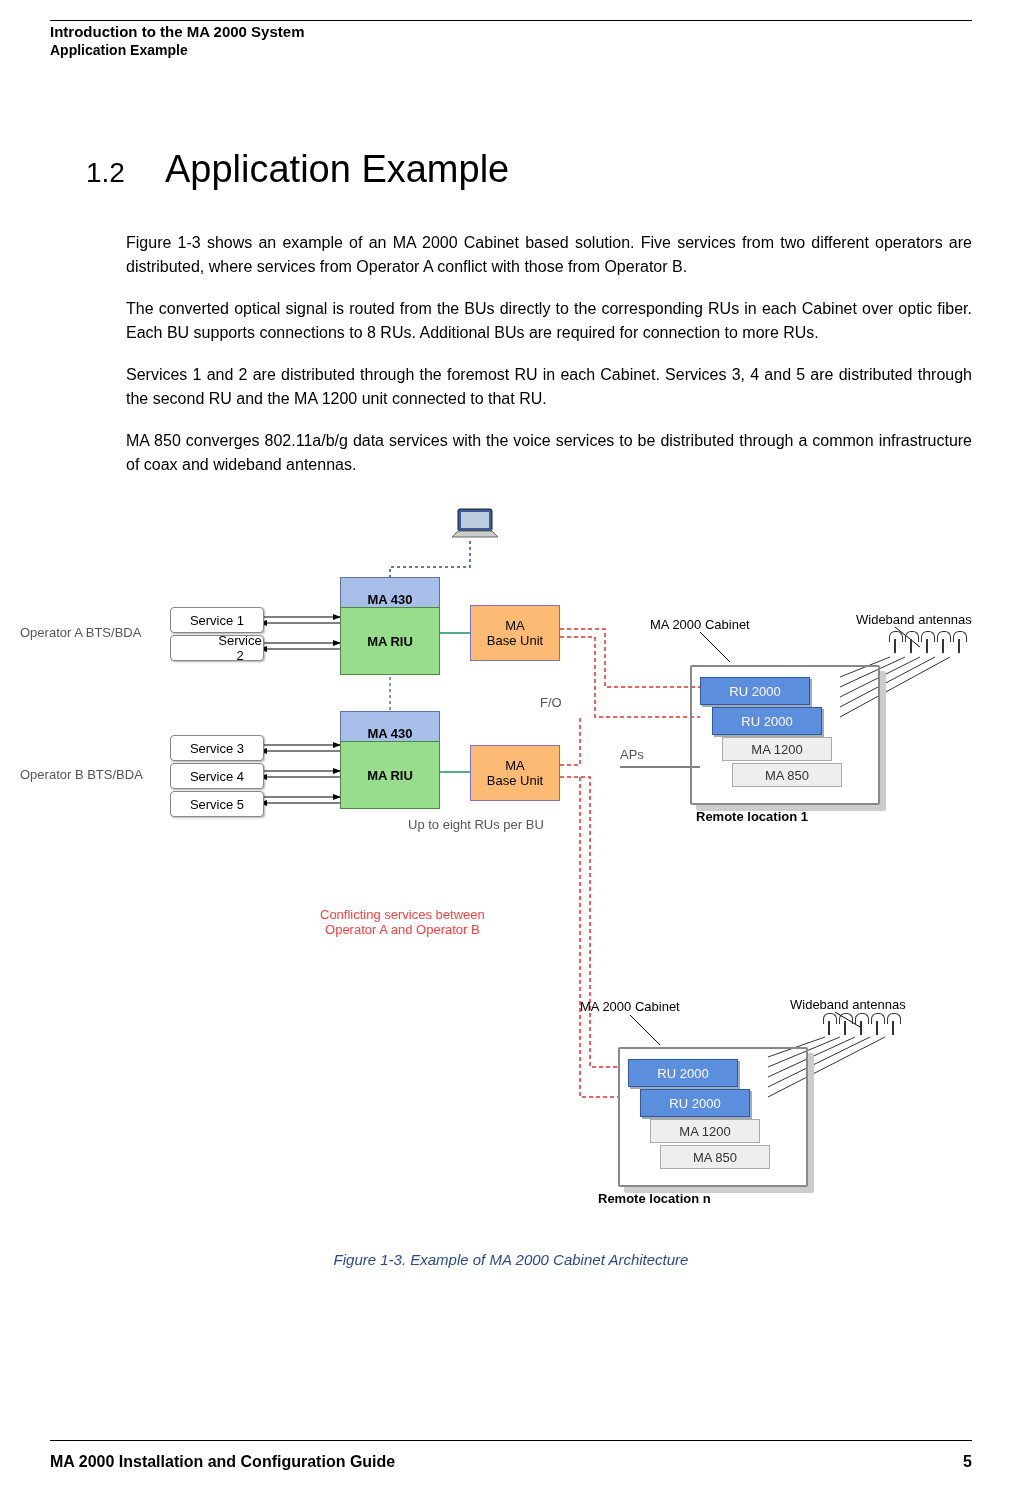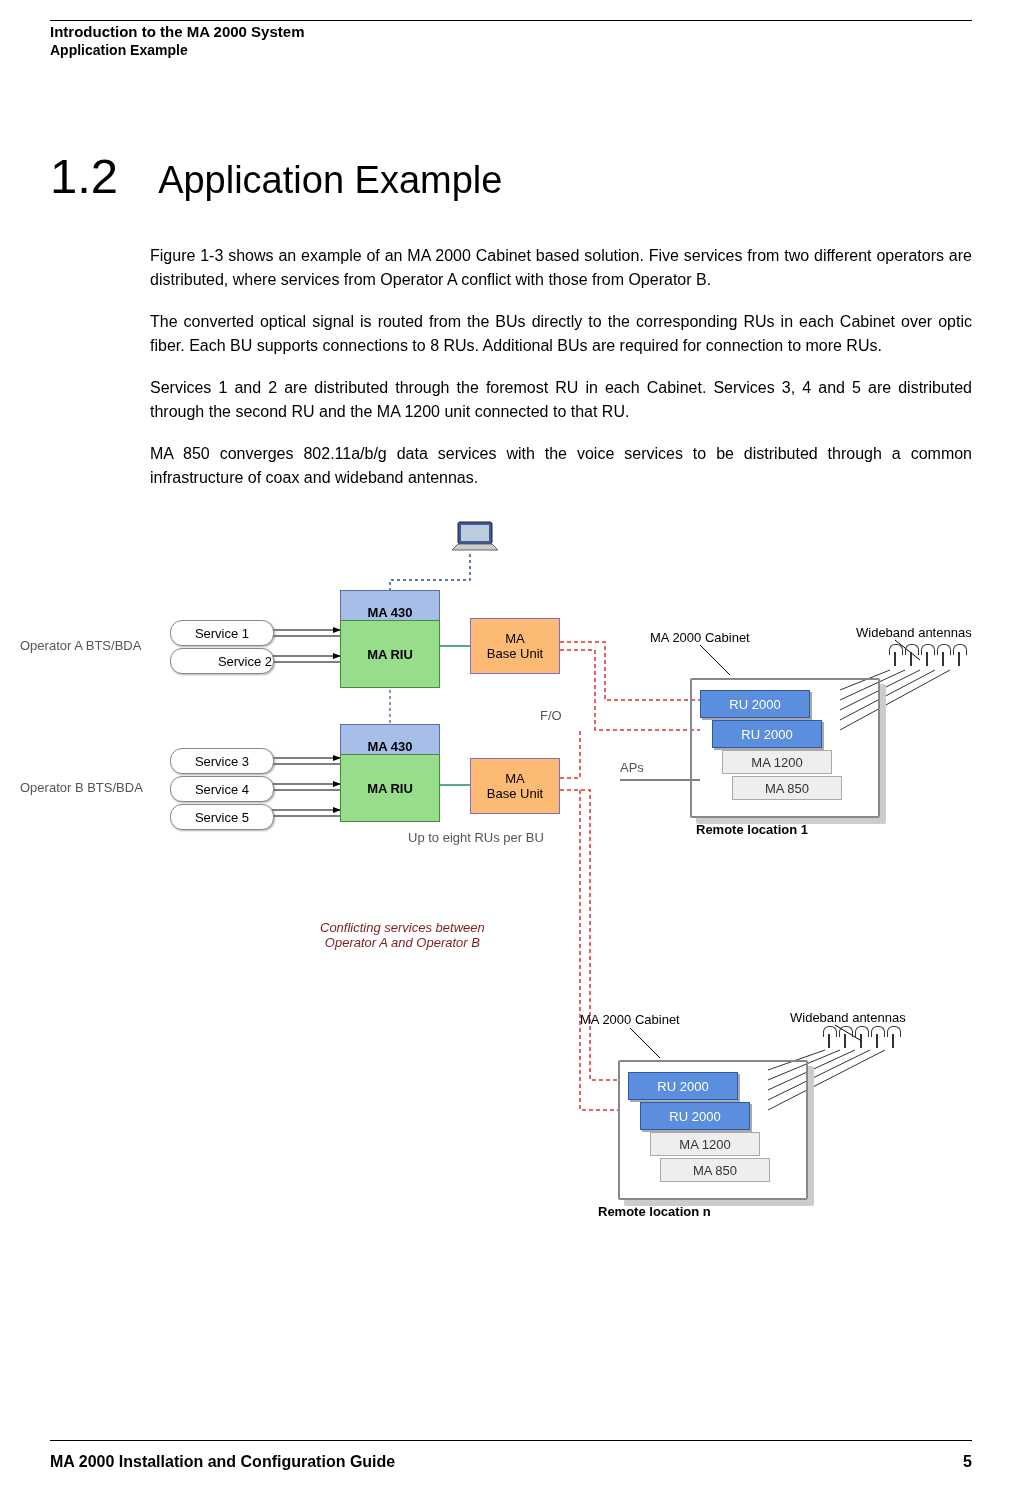--- a/index.html
+++ b/index.html
@@ -9,26 +9,26 @@
     background: #fff;
     font-family: Verdana, Arial, sans-serif;
     color: #000;
     position: relative;
     padding: 20px 50px 30px 50px;
   }
   .top-hr { border: none; border-top: 1.5px solid #000; margin: 0 0 2px 0; }
   .header-row { display: flex; justify-content: flex-start; font-size: 15px; font-weight: bold; }
   .sub-header { font-size: 14px; font-weight: bold; margin-top: 2px; margin-bottom: 90px; }
   .section-row { display: flex; align-items: baseline; gap: 40px; margin-bottom: 40px; }
-  .section-num { font-family: Arial, sans-serif; font-size: 49px; font-weight: 400; }
+  .section-num { font-family: Arial, sans-serif; font-size: 28px; font-weight: 400; margin-left: 36px; }
   .section-title { font-family: Arial, sans-serif; font-size: 38px; font-weight: 400; }
   .body-para {
     font-size: 16px;
     line-height: 1.5;
-    margin: 0 0 18px 100px;
+    margin: 0 0 18px 76px;
     text-align: justify;
   }
   .figure-wrap { margin: 30px 0 10px 0; }
   .figure-caption {
     text-align: center;
     font-style: italic;
     font-size: 15px;
     color: #2a4a8a;
     margin-top: 14px;
   }
@@ -36,24 +36,24 @@
   .footer-row {
     position: absolute; left: 50px; right: 50px; bottom: 26px;
     display: flex; justify-content: space-between;
     font-size: 16px; font-weight: bold;
   }
 
   
   .diagram { position: relative; width: 930px; height: 730px; margin: 0 auto; }
   .dbox { position: absolute; border: 1px solid #888; font-size: 13px; display: flex; align-items: center; justify-content: center; text-align: center; background: #fff; }
   .dlabel { position: absolute; font-size: 13px; color: #555; }
-  .italic { font-style: italic; color: #7f1d1d; }
+  .italic { color: #ef4444; }
   .bold { font-weight: bold; color: #000; }
 
-  .svc { width: 104px; height: 26px; border-radius: 12px; box-shadow: 1px 1px 2px rgba(0,0,0,0.3); }
+  .svc { width: 94px; height: 26px; border-radius: 4px; box-shadow: 1px 1px 2px rgba(0,0,0,0.3); }
   .riu { width: 100px; height: 68px; background: #98dd8c; border: 1px solid #4a8a3f; font-weight: bold; }
   .ma430 { width: 100px; height: 45px; background: #a7bfe8; border: 1px solid #5a72aa; font-weight: bold; }
   .bu { width: 90px; height: 56px; background: #fdba74; border: 1px solid #8a6aba; }
   .ru { width: 110px; height: 28px; background: #5b8edd; border: 1px solid #2a5aaa; color: #fff; box-shadow: 2px 2px 0 #aaa; }
   .mg { width: 110px; height: 24px; background: #eee; border: 1px solid #aaa; color: #333; }
 
   .cabinet { position: absolute; border: 2px solid #888; border-radius: 2px; width: 190px; height: 140px; box-shadow: 6px 6px 0 #ccc; }
 
   .laptop { position: absolute; width: 50px; height: 34px; }
 
@@ -193,19 +193,20 @@
         <div class="ant"></div>
     </div>
     <div class="cabinet" style="left:568px; top:540px;"></div>
     <div class="dbox ru" style="left:578px; top:552px;">RU 2000</div>
     <div class="dbox ru" style="left:590px; top:582px;">RU 2000</div>
     <div class="dbox mg" style="left:600px; top:612px;">MA 1200</div>
     <div class="dbox mg" style="left:610px; top:638px;">MA 850</div>
     <div class="dlabel bold" style="left:548px; top:684px;">Remote location n</div>
 
   </div>
+  <div class="figure-caption">Figure 1-3. Example of MA 2000 Cabinet Architecture</div>
 </div>
 
 <hr class="bottom-hr">
 <div class="footer-row">
   <span>MA 2000 Installation and Configuration Guide</span>
   <span>5</span>
 </div>
 
 </body></html>

